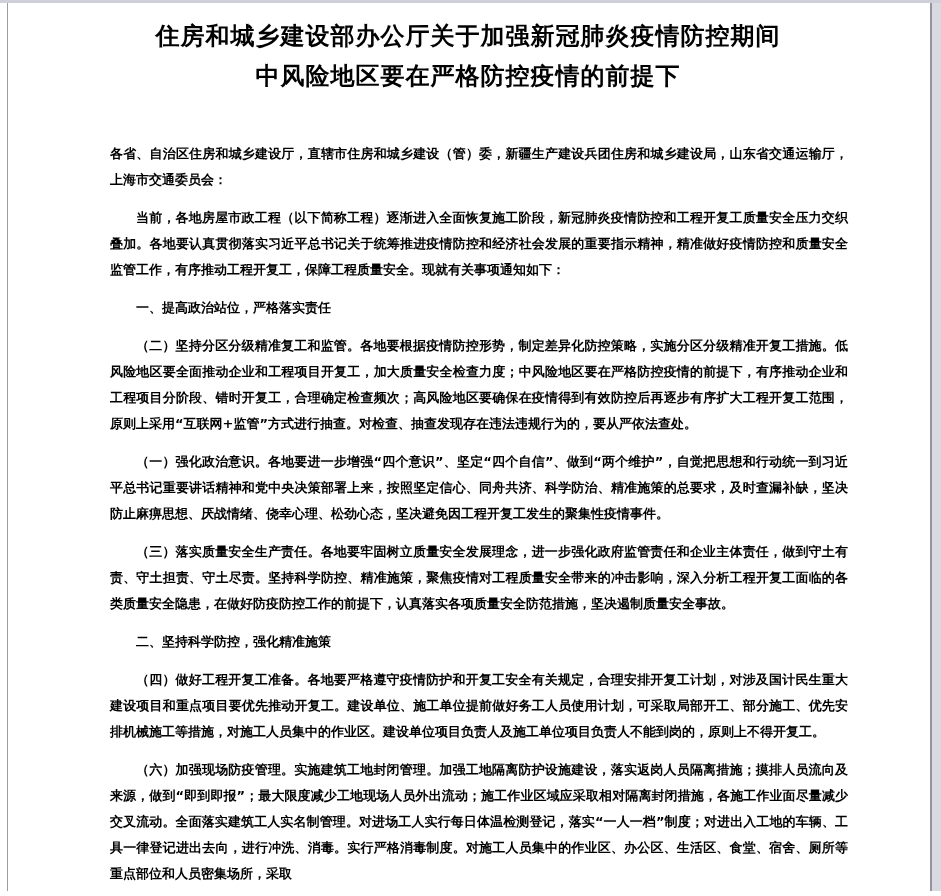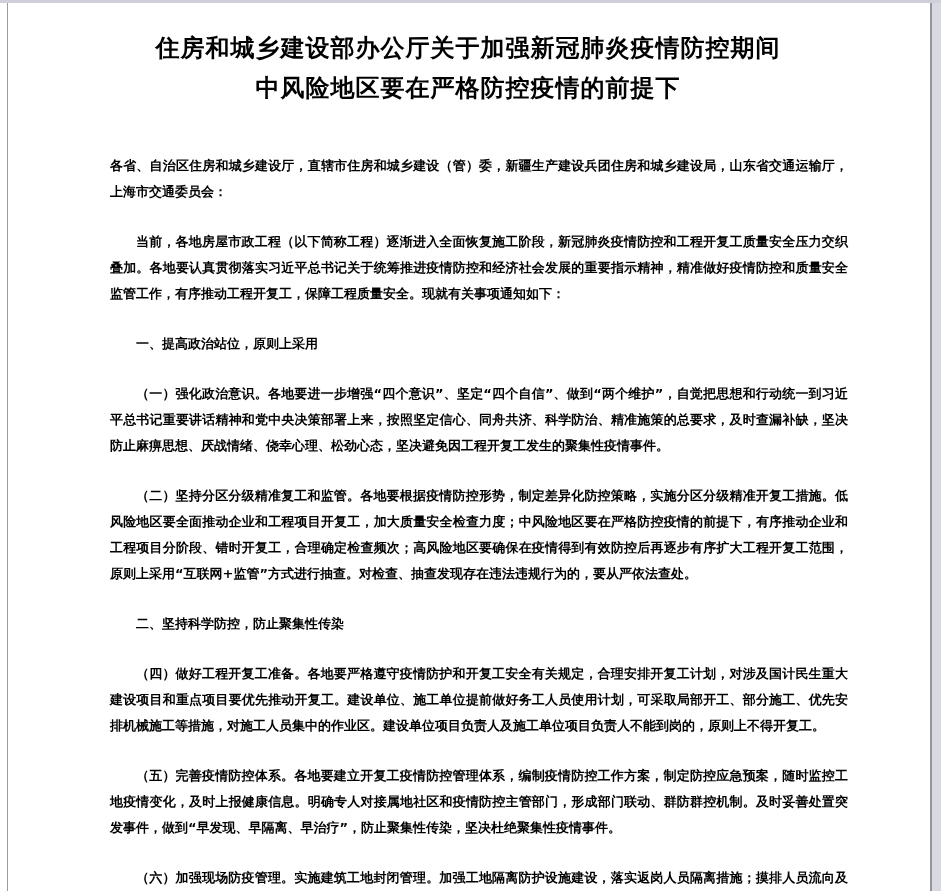--- a/index.html
+++ b/index.html
@@ -36,21 +36,21 @@
     border-left: 2px solid #94949e;
   }
   
   .page {
     position: absolute;
     left: 8px; top: 3px;
     width: 920px; height: 888px;
     background: #ffffff;
   }
   .doc-title {
-    margin: 16px;
+    margin: 4px;
     padding-top: 9px;
     text-align: center;
     font-size: 24px;
     font-weight: bold;
     line-height: 40px;
     letter-spacing: 1px;
   }
   .doc-title span { display: block; }
   .content {
     margin: 45px 0 0 102px;
@@ -58,42 +58,42 @@
     font-size: 13px;
     line-height: 26px;
     text-align: justify;
   }
   .content p {
     margin: 0;
     text-indent: 2em;
     font-weight: bold;
   }
   .content p + p {
-    margin-top: 24px;
+    margin-top: 12px;
   }
   .content p.salutation {
     text-indent: 0;
   }
 </style>
 </head>
 <body>
 
 <div class="top-band"></div>
 <div class="left-line"></div>
 <div class="right-rail"></div>
 
 <div class="page">
   <h1 class="doc-title">
     <span>住房和城乡建设部办公厅关于加强新冠肺炎疫情防控期间</span>
     <span>中风险地区要在严格防控疫情的前提下</span>
   </h1>
   <div class="content">
     <p class="salutation">各省、自治区住房和城乡建设厅，直辖市住房和城乡建设（管）委，新疆生产建设兵团住房和城乡建设局，山东省交通运输厅，上海市交通委员会：</p>
     <p class="body">当前，各地房屋市政工程（以下简称工程）逐渐进入全面恢复施工阶段，新冠肺炎疫情防控和工程开复工质量安全压力交织叠加。各地要认真贯彻落实习近平总书记关于统筹推进疫情防控和经济社会发展的重要指示精神，精准做好疫情防控和质量安全监管工作，有序推动工程开复工，保障工程质量安全。现就有关事项通知如下：</p>
-    <p class="heading">一、提高政治站位，原则上采用</p>
+    <p class="heading">一、提高政治站位，严格落实责任</p>
+    <p class="body">（二）坚持分区分级精准复工和监管。各地要根据疫情防控形势，制定差异化防控策略，实施分区分级精准开复工措施。低风险地区要全面推动企业和工程项目开复工，加大质量安全检查力度；中风险地区要在严格防控疫情的前提下，有序推动企业和工程项目分阶段、错时开复工，合理确定检查频次；高风险地区要确保在疫情得到有效防控后再逐步有序扩大工程开复工范围，原则上采用“互联网+监管”方式进行抽查。对检查、抽查发现存在违法违规行为的，要从严依法查处。</p>
     <p class="body">（一）强化政治意识。各地要进一步增强“四个意识”、坚定“四个自信”、做到“两个维护”，自觉把思想和行动统一到习近平总书记重要讲话精神和党中央决策部署上来，按照坚定信心、同舟共济、科学防治、精准施策的总要求，及时查漏补缺，坚决防止麻痹思想、厌战情绪、侥幸心理、松劲心态，坚决避免因工程开复工发生的聚集性疫情事件。</p>
-    <p class="body">（二）坚持分区分级精准复工和监管。各地要根据疫情防控形势，制定差异化防控策略，实施分区分级精准开复工措施。低风险地区要全面推动企业和工程项目开复工，加大质量安全检查力度；中风险地区要在严格防控疫情的前提下，有序推动企业和工程项目分阶段、错时开复工，合理确定检查频次；高风险地区要确保在疫情得到有效防控后再逐步有序扩大工程开复工范围，原则上采用“互联网+监管”方式进行抽查。对检查、抽查发现存在违法违规行为的，要从严依法查处。</p>
-    <p class="heading">二、坚持科学防控，防止聚集性传染</p>
+    <p class="body">（三）落实质量安全生产责任。各地要牢固树立质量安全发展理念，进一步强化政府监管责任和企业主体责任，做到守土有责、守土担责、守土尽责。坚持科学防控、精准施策，聚焦疫情对工程质量安全带来的冲击影响，深入分析工程开复工面临的各类质量安全隐患，在做好防疫防控工作的前提下，认真落实各项质量安全防范措施，坚决遏制质量安全事故。</p>
+    <p class="heading">二、坚持科学防控，强化精准施策</p>
     <p class="body">（四）做好工程开复工准备。各地要严格遵守疫情防护和开复工安全有关规定，合理安排开复工计划，对涉及国计民生重大建设项目和重点项目要优先推动开复工。建设单位、施工单位提前做好务工人员使用计划，可采取局部开工、部分施工、优先安排机械施工等措施，对施工人员集中的作业区。建设单位项目负责人及施工单位项目负责人不能到岗的，原则上不得开复工。</p>
-    <p class="body">（五）完善疫情防控体系。各地要建立开复工疫情防控管理体系，编制疫情防控工作方案，制定防控应急预案，随时监控工地疫情变化，及时上报健康信息。明确专人对接属地社区和疫情防控主管部门，形成部门联动、群防群控机制。及时妥善处置突发事件，做到“早发现、早隔离、早治疗”，防止聚集性传染，坚决杜绝聚集性疫情事件。</p>
     <p class="body">（六）加强现场防疫管理。实施建筑工地封闭管理。加强工地隔离防护设施建设，落实返岗人员隔离措施；摸排人员流向及来源，做到“即到即报”；最大限度减少工地现场人员外出流动；施工作业区域应采取相对隔离封闭措施，各施工作业面尽量减少交叉流动。全面落实建筑工人实名制管理。对进场工人实行每日体温检测登记，落实“一人一档”制度；对进出入工地的车辆、工具一律登记进出去向，进行冲洗、消毒。实行严格消毒制度。对施工人员集中的作业区、办公区、生活区、食堂、宿舍、厕所等重点部位和人员密集场所，采取</p>
   </div>
 </div>
 
 </body></html>

